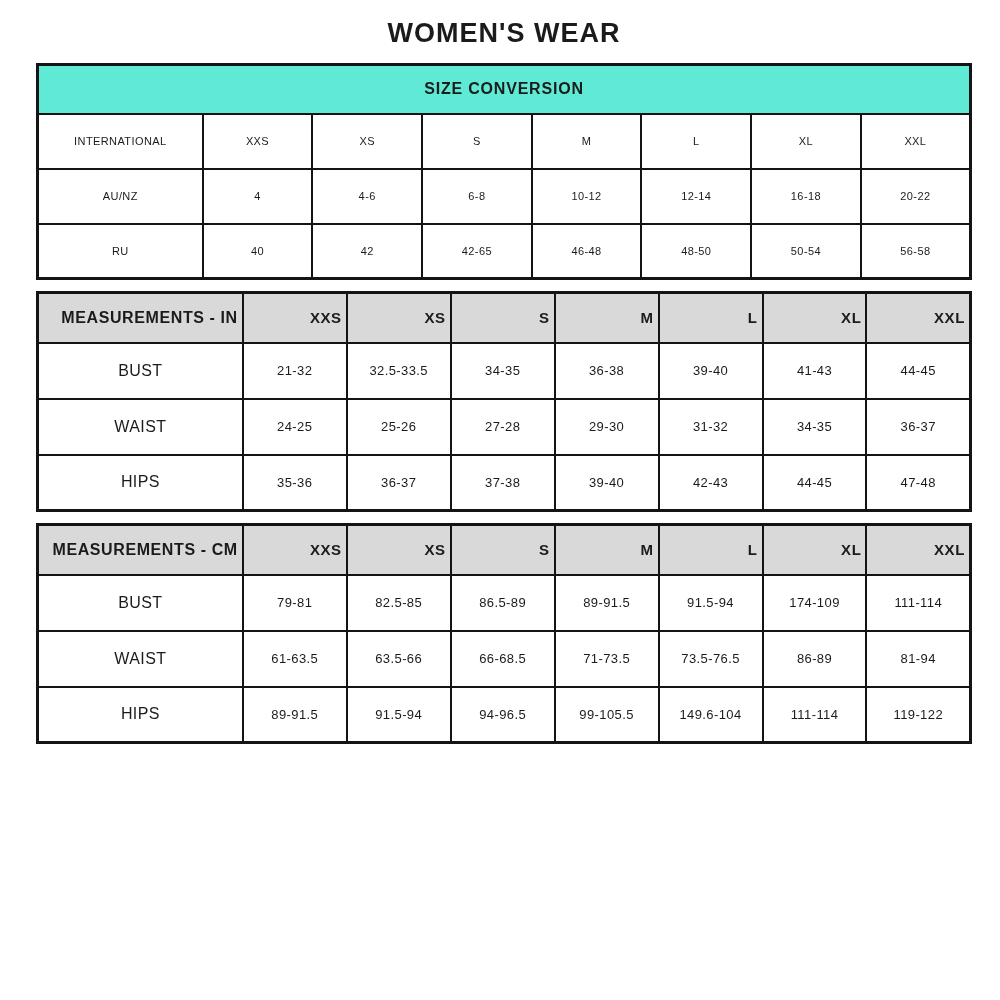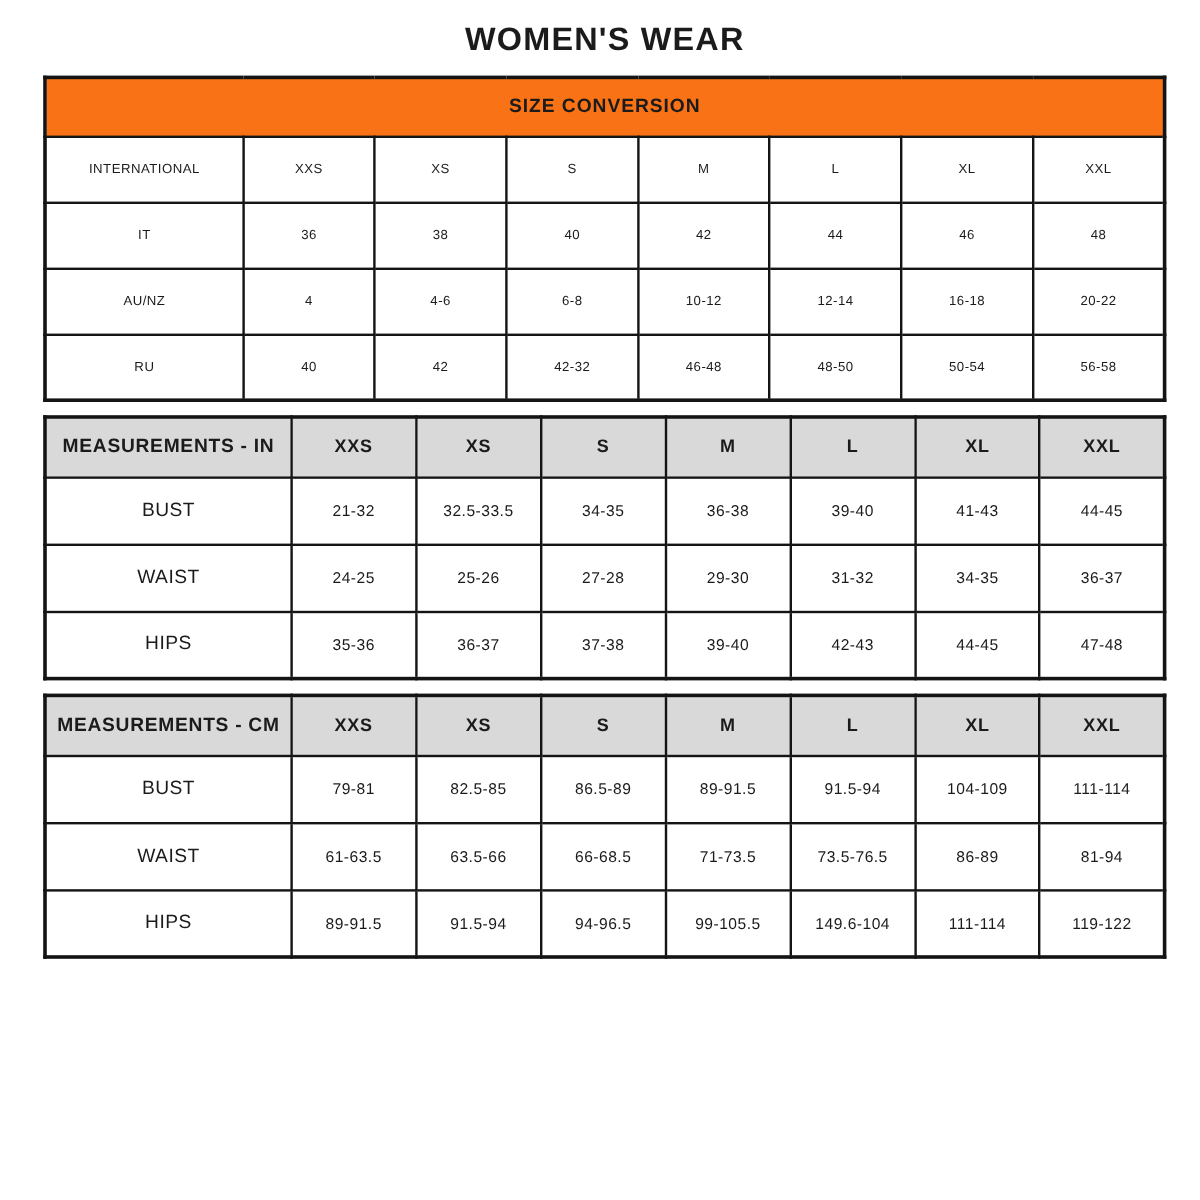--- a/index.html
+++ b/index.html
@@ -34,37 +34,38 @@
   td {
     border: 2px solid #141414;
     text-align: center;
     vertical-align: middle;
     letter-spacing: 0.4px;
     padding: 0 4px;
     overflow: hidden;
   }
   
   .size-table .section-header td {
-    background: #f97316;
+    background: #5eead4;
     font-weight: 700;
     font-size: 16px;
     height: 49px;
     letter-spacing: 0.8px;
   }
   .size-table td {
     height: 55px;
     font-size: 11px;
   }
   
   .meas-table .meas-header td {
     background: #d9d9d9;
     font-weight: 700;
     font-size: 15px;
     height: 50px;
     letter-spacing: 0.6px;
+    text-align: right;
   }
   .meas-table td {
     height: 56px;
     font-size: 13px;
   }
   .meas-table td.row-label {
     font-size: 16px;
   }
 </style>
 </head>
@@ -95,44 +96,34 @@
           <td class="row-label">INTERNATIONAL</td>
           <td>XXS</td>
           <td>XS</td>
           <td>S</td>
           <td>M</td>
           <td>L</td>
           <td>XL</td>
           <td>XXL</td>
         </tr>
         <tr>
-          <td class="row-label">IT</td>
-          <td>36</td>
-          <td>38</td>
-          <td>40</td>
-          <td>42</td>
-          <td>44</td>
-          <td>46</td>
-          <td>48</td>
-        </tr>
-        <tr>
           <td class="row-label">AU/NZ</td>
           <td>4</td>
           <td>4-6</td>
           <td>6-8</td>
           <td>10-12</td>
           <td>12-14</td>
           <td>16-18</td>
           <td>20-22</td>
         </tr>
         <tr>
           <td class="row-label">RU</td>
           <td>40</td>
           <td>42</td>
-          <td>42-32</td>
+          <td>42-65</td>
           <td>46-48</td>
           <td>48-50</td>
           <td>50-54</td>
           <td>56-58</td>
         </tr>
       </tbody>
   </table>
 
   <table class="meas-table">
     <colgroup>
@@ -216,21 +207,21 @@
       </tr>
     </tbody>
     <tbody>
         <tr>
           <td class="row-label">BUST</td>
           <td>79-81</td>
           <td>82.5-85</td>
           <td>86.5-89</td>
           <td>89-91.5</td>
           <td>91.5-94</td>
-          <td>104-109</td>
+          <td>174-109</td>
           <td>111-114</td>
         </tr>
         <tr>
           <td class="row-label">WAIST</td>
           <td>61-63.5</td>
           <td>63.5-66</td>
           <td>66-68.5</td>
           <td>71-73.5</td>
           <td>73.5-76.5</td>
           <td>86-89</td>

